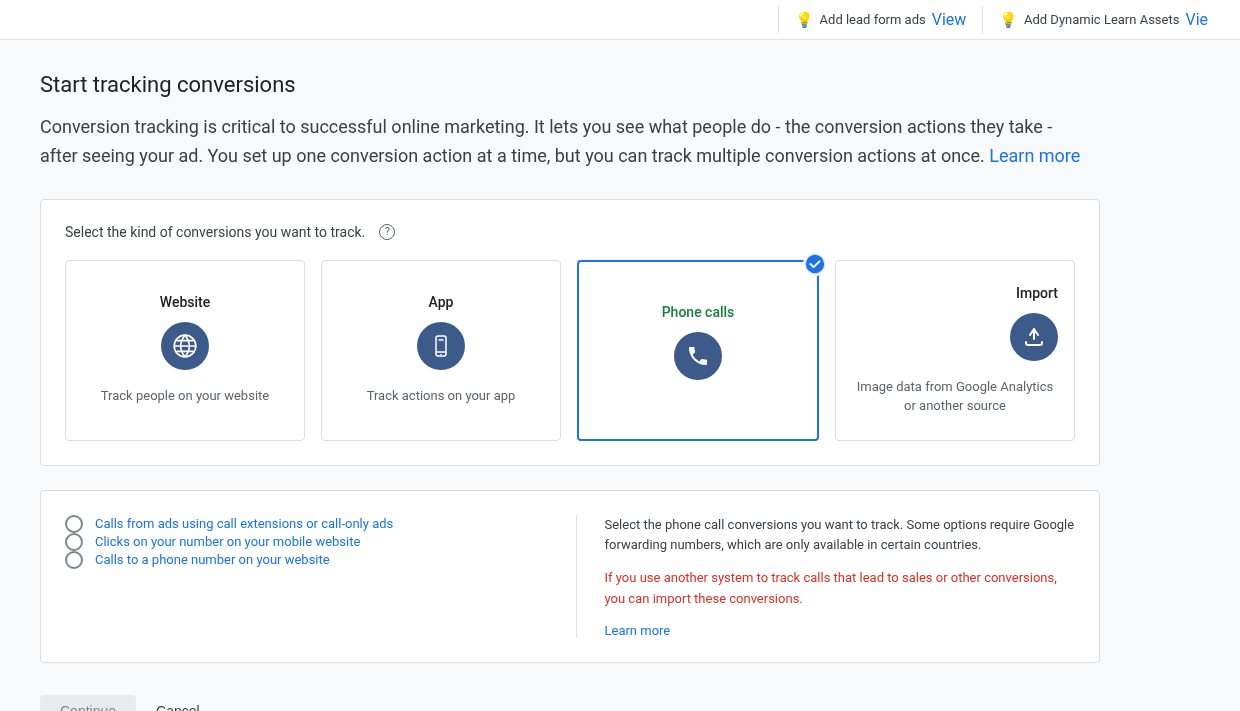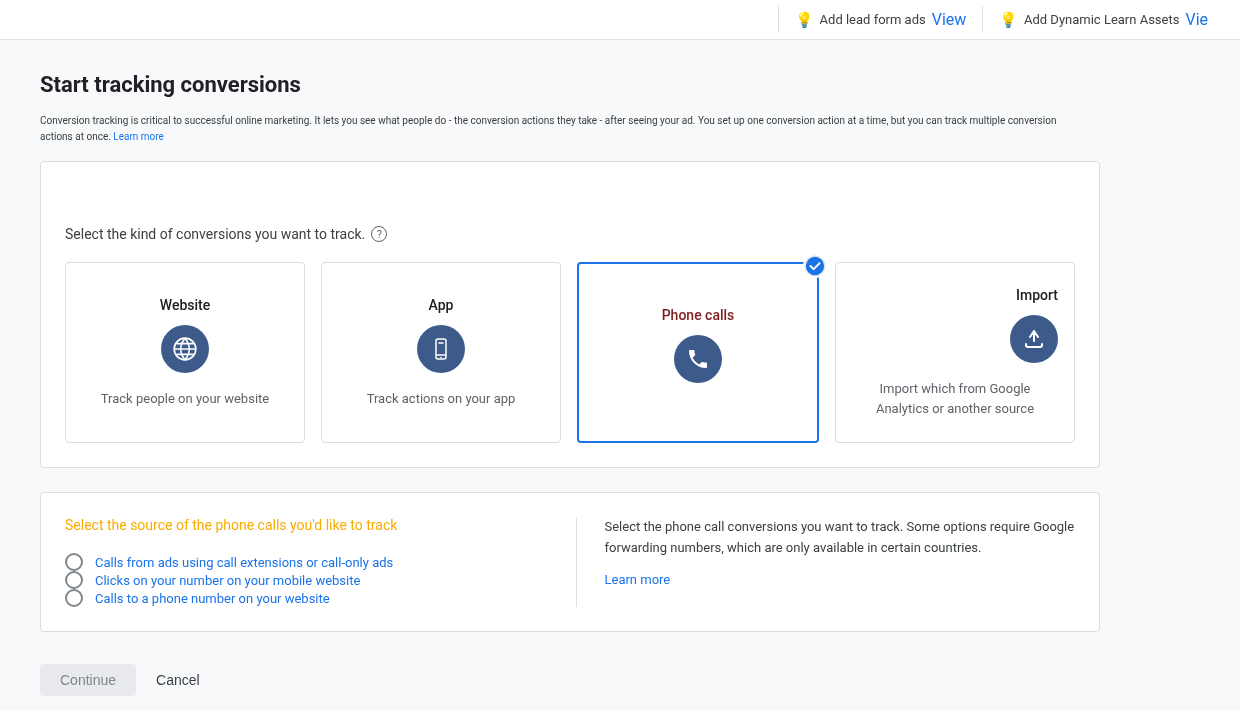--- a/index.html
+++ b/index.html
@@ -42,30 +42,30 @@
       font-size: 16px;
     }
 
     .main-content {
       padding: 32px 40px;
       max-width: 1140px;
     }
 
     .page-title {
       font-size: 22px;
-      font-weight: 700;
+      font-weight: 400;
       color: #202124;
       margin-bottom: 16px;
     }
 
     .page-description {
-      font-size: 10px;
+      font-size: 18px;
       color: #3c4043;
       line-height: 1.6;
-      margin-bottom: 16px;
+      margin-bottom: 28px;
       max-width: 1050px;
     }
 
     .page-description a {
       color: #1a73e8;
       text-decoration: none;
     }
 
     .card {
       background: #fff;
@@ -74,22 +74,21 @@
       padding: 24px;
       margin-bottom: 24px;
     }
 
     .card-label {
       font-size: 14px;
       color: #3c4043;
       margin-bottom: 20px;
       display: flex;
       align-items: center;
-      gap: 6px;
-      margin-top: 40px;
+      gap: 14px;
     }
 
     .help-icon {
       width: 16px;
       height: 16px;
       border: 1.5px solid #5f6368;
       border-radius: 50%;
       display: inline-flex;
       align-items: center;
       justify-content: center;
@@ -150,21 +149,21 @@
     }
 
     .conversion-type-title {
       font-size: 14px;
       font-weight: 500;
       color: #202124;
       margin-bottom: 12px;
     }
 
     .conversion-type-card.selected .conversion-type-title {
-      color: #7f1d1d;
+      color: #15803d;
     }
 
     .conversion-icon-circle {
       width: 48px;
       height: 48px;
       border-radius: 50%;
       background: #3c5a8a;
       display: flex;
       align-items: center;
       justify-content: center;
@@ -350,29 +349,28 @@
       </div>
 
       <div class="conversion-type-card">
         <div class="conversion-type-title">Import</div>
         <div class="conversion-icon-circle">
           <svg width="24" height="24" viewBox="0 0 24 24" fill="white">
             <path d="M12 4v10M8 10l4-6 4 6" fill="none" stroke="white" stroke-width="2" stroke-linecap="round" stroke-linejoin="round"></path>
             <path d="M4 17v1a2 2 0 002 2h12a2 2 0 002-2v-1" stroke="white" stroke-width="2" fill="none" stroke-linecap="round"></path>
           </svg>
         </div>
-        <div class="conversion-type-desc">Import which from Google Analytics or another source</div>
+        <div class="conversion-type-desc">Image data from Google Analytics or another source</div>
       </div>
 
     </div>
   </div>
 
   <div class="phone-source-card">
     <div class="phone-source-left">
-      <div class="phone-source-label">Select the source of the phone calls you'd like to track</div>
       <div class="radio-group">
 
         <label class="radio-item">
           <div class="radio-circle"></div>
           <span class="radio-label">Calls from ads using call extensions or call-only ads</span>
         </label>
 
         <label class="radio-item">
           <div class="radio-circle"></div>
           <span class="radio-label">Clicks on your number on your mobile website</span>
@@ -381,20 +379,21 @@
         <label class="radio-item">
           <div class="radio-circle"></div>
           <span class="radio-label">Calls to a phone number on your website</span>
         </label>
 
       </div>
     </div>
 
     <div class="phone-source-right">
       <p class="right-panel-text">Select the phone call conversions you want to track. Some options require Google forwarding numbers, which are only available in certain countries.</p>
+      <p class="right-panel-text-secondary">If you use another system to track calls that lead to sales or other conversions, you can import these conversions.</p>
       <a href="#" class="right-panel-link">Learn more</a>
     </div>
   </div>
 
   <div class="action-bar">
     <button class="btn-continue">Continue</button>
     <button class="btn-cancel">Cancel</button>
   </div>
 
 </div>

